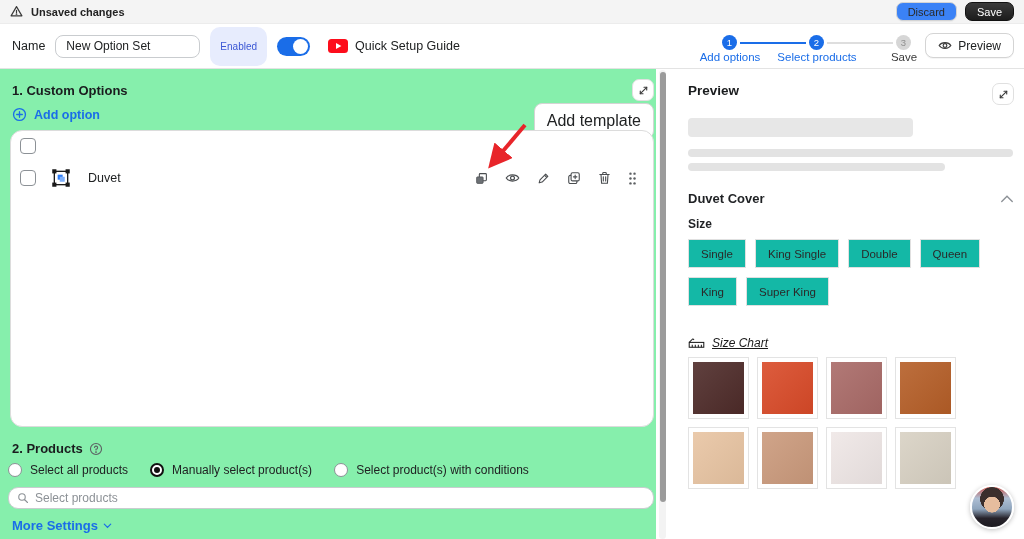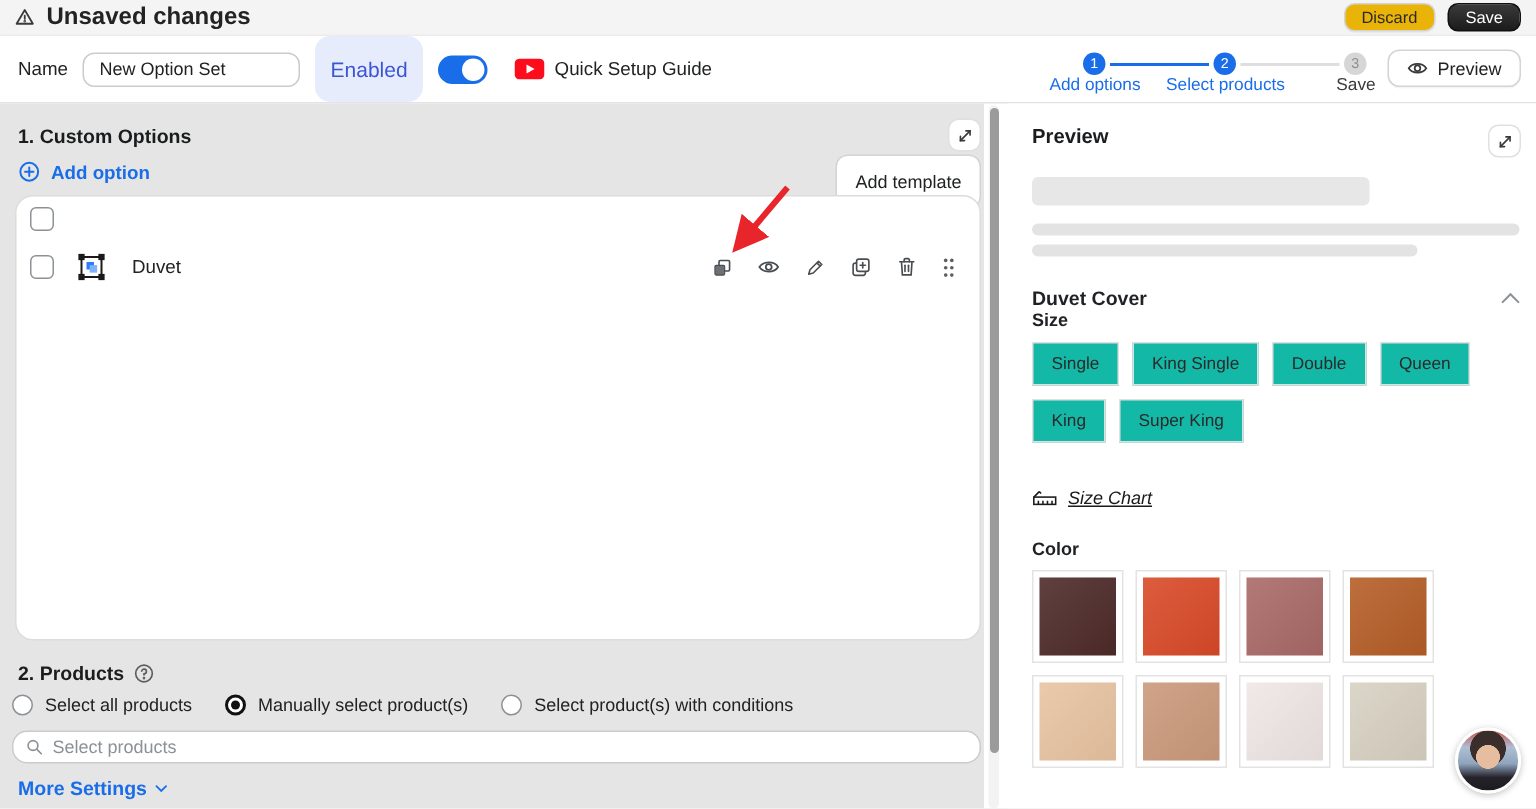--- a/index.html
+++ b/index.html
@@ -7,47 +7,47 @@
   body {
     position:relative; overflow:hidden; background:#fff;
     font-family:"Liberation Sans", sans-serif; color:#1f2124; font-size:12px;
   }
   
   .topbar {
     position:absolute; top:0; left:0; right:0; height:24px;
     background:#f4f4f4; border-bottom:1px solid #ececec;
     display:flex; align-items:center; padding:0 10px; gap:8px;
   }
-  .topbar-title { font-weight:bold; font-size:16px; color:#232323; }
+  .topbar-title { font-weight:bold; font-size:11px; color:#232323; }
   .topbar-spacer { flex:1; }
   .btn-small {
     height:19px; padding:0 11px; border-radius:7px; font-size:11px;
     display:inline-flex; align-items:center; cursor:pointer;
     font-family:"Liberation Sans", sans-serif;
   }
-  .btn-discard { background:#eab308; border:1px solid #d4d4d4; color:#2a2a2a; box-shadow:0 1px 0 rgba(0,0,0,.04); }
+  .btn-discard { background:#3b82f6; border:1px solid #d4d4d4; color:#2a2a2a; box-shadow:0 1px 0 rgba(0,0,0,.04); }
   .btn-save-dark { background:linear-gradient(180deg,#3a3a3a,#1c1c1c); border:1px solid #111; color:#fff; }
   
   .toolbar {
     position:absolute; top:24px; left:0; right:0; height:45px;
     background:#fff; border-bottom:1px solid #e3e3e3;
   }
   .toolbar-left {
     position:absolute; left:12px; top:0; height:100%;
     display:flex; align-items:center; gap:10px;
   }
   .name-label { font-size:12.5px; color:#202223; }
   .name-input {
     width:145px; height:23px; border:1px solid #c9cccf; border-radius:8px;
     padding:0 10px; font-size:12px; color:#202223; background:#fff;
     font-family:"Liberation Sans", sans-serif;
   }
   .badge-enabled {
     background:#e7ecfd; color:#3a56d4; border-radius:10px;
-    padding:14px 10px; font-size:14px;
+    padding:14px 10px; font-size:10px;
   }
   .toggle { width:33px; height:19px; border-radius:10px; background:#1a6de8; position:relative; cursor:pointer; }
   .toggle-knob { position:absolute; right:2px; top:2px; width:15px; height:15px; border-radius:50%; background:#fff; }
   .yt-wrap { display:flex; align-items:center; gap:7px; margin-left:8px; cursor:pointer; }
   .guide-label { font-size:12.5px; color:#202223; }
   
   .step-circle {
     position:absolute; top:11px; width:15px; height:15px; border-radius:50%;
     font-size:9.5px; line-height:15px; text-align:center; color:#fff; background:#1a6de8;
   }
@@ -56,39 +56,39 @@
   .step-line.inactive { background:#dedede; }
   .step-label { position:absolute; top:27px; width:110px; text-align:center; font-size:11.5px; color:#1a6de8; }
   .step-label.inactive { color:#3a3a3a; }
   .btn-preview {
     position:absolute; right:10px; top:9px; height:25px; padding:0 12px;
     background:#fff; border:1px solid #d4d4d4; border-radius:8px;
     display:inline-flex; align-items:center; gap:6px; font-size:12px; color:#202223;
     cursor:pointer; box-shadow:0 1px 0 rgba(0,0,0,.04);
   }
   
-  .left-panel { position:absolute; top:69px; left:0; width:656px; bottom:0; background:#e5e5e5; }
+  .left-panel { position:absolute; top:69px; left:0; width:656px; bottom:0; background:#86efac; }
   .vscroll { position:absolute; left:659px; top:70px; width:7px; bottom:0; background:#f3f3f3; border-radius:4px; }
   .vscroll-thumb { position:absolute; left:0.5px; top:2px; width:6px; height:430px; background:#9b9b9b; border-radius:3px; }
   .right-panel { position:absolute; top:69px; left:672px; right:0; bottom:0; background:#fff; padding:14px 10px 0 16px; }
 
   .section-title { font-weight:bold; font-size:13px; color:#1a1c1e; }
   .icon-btn {
     width:22px; height:22px; border:1px solid #e0e0e0; border-radius:7px; background:#fff;
     display:inline-flex; align-items:center; justify-content:center; cursor:pointer;
   }
   .lp-title { position:absolute; left:12px; top:14px; }
   .lp-expand { position:absolute; left:632px; top:10px; }
   .add-option {
     position:absolute; left:12px; top:38px; display:flex; align-items:center; gap:7px;
     color:#1a6de8; font-weight:bold; font-size:12.5px; cursor:pointer;
   }
   .btn-template {
     position:absolute; right:2px; top:34px; height:36px; padding:0 12px;
-    background:#fff; border:1px solid #d4d4d4; border-radius:8px; font-size:12px;
+    background:#fff; border:1px solid #d4d4d4; border-radius:8px; font-size:16px;
     display:inline-flex; align-items:center; cursor:pointer; color:#202223;
   }
   .options-box {
     position:absolute; left:10px; right:2px; top:61px; height:297px;
     border:1px solid #dcdcdc; border-radius:12px; background:#fff;
   }
   .checkbox { width:16px; height:16px; border:1.5px solid #8c9196; border-radius:4px; background:#fff; cursor:pointer; }
   .selectall-cb { position:absolute; left:9px; top:7px; }
   .option-row { position:absolute; left:9px; right:16px; top:28px; height:38px; display:flex; align-items:center; }
   .option-name { font-size:12.5px; color:#202223; margin-left:17px; }
@@ -112,21 +112,21 @@
   .more-settings { position:absolute; left:12px; top:449px; color:#1a6de8; font-weight:bold; font-size:13px; display:flex; align-items:center; gap:4px; cursor:pointer; }
 
   
   .rp-header { display:flex; align-items:flex-start; justify-content:space-between; }
   .skel { background:#e7e7e7; border-radius:4px; }
   .skel-thick { width:225px; height:19px; margin-top:13px; }
   .skel-thin1 { width:325px; height:8px; border-radius:4px; margin-top:12px; background:#e3e3e3; }
   .skel-thin2 { width:257px; height:8px; border-radius:4px; margin-top:6px; background:#e3e3e3; }
   .product-head { margin-top:20px; display:flex; align-items:center; justify-content:space-between; }
   .product-title { font-weight:bold; font-size:13px; }
-  .opt-label { font-weight:bold; font-size:12px; }
+  .opt-label { font-weight:bold; font-size:12px; margin-top:11px; }
   .size-wrap { margin-top:8px; display:flex; flex-wrap:wrap; gap:9px; width:300px; }
   .size-btn {
     border:1px solid #e0e0e0; background:#14b8a6; padding:0 12px; height:29px;
     display:inline-flex; align-items:center; font-size:11.5px; color:#2a2a2a; cursor:pointer;
   }
   .size-chart { margin-top:30px; display:flex; align-items:center; gap:7px; cursor:pointer; }
   .size-chart-label { font-size:12px; font-style:italic; text-decoration:underline; color:#1a1a1a; }
   .swatches { margin-top:7px; display:grid; grid-template-columns:repeat(4,61px); gap:8px 8px; }
   .swatch { height:62px; border:1px solid #e3e3e3; background:#fff; padding:4px; cursor:pointer; }
   .swatch-color { width:100%; height:100%; background-image:linear-gradient(135deg, rgba(255,255,255,.10), rgba(0,0,0,.06)); }
@@ -358,21 +358,20 @@
         <path d="M2 8 L8 2 M8 2 L10 4"></path>
         <rect x="2" y="8" width="24" height="8"></rect>
         <line x1="7" y1="12" x2="7" y2="16"></line>
         <line x1="12" y1="12" x2="12" y2="16"></line>
         <line x1="17" y1="12" x2="17" y2="16"></line>
         <line x1="22" y1="12" x2="22" y2="16"></line>
       </svg>
     <span class="size-chart-label">Size Chart</span>
   </div>
 
-  <div class="opt-label" style="margin-top:20px">Color</div>
   <div class="swatches">
     <div class="swatch">
         <div class="swatch-color" style="background-color: rgb(78, 43, 41);"></div>
       </div>
     <div class="swatch">
         <div class="swatch-color" style="background-color: rgb(217, 74, 40);"></div>
       </div>
     <div class="swatch">
         <div class="swatch-color" style="background-color: rgb(169, 106, 103);"></div>
       </div>

